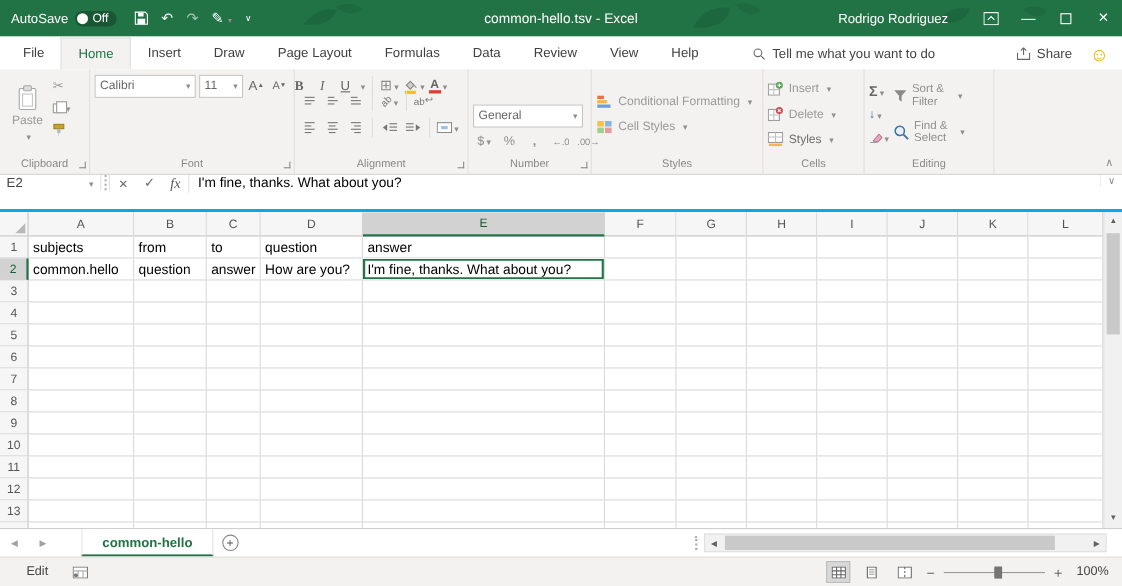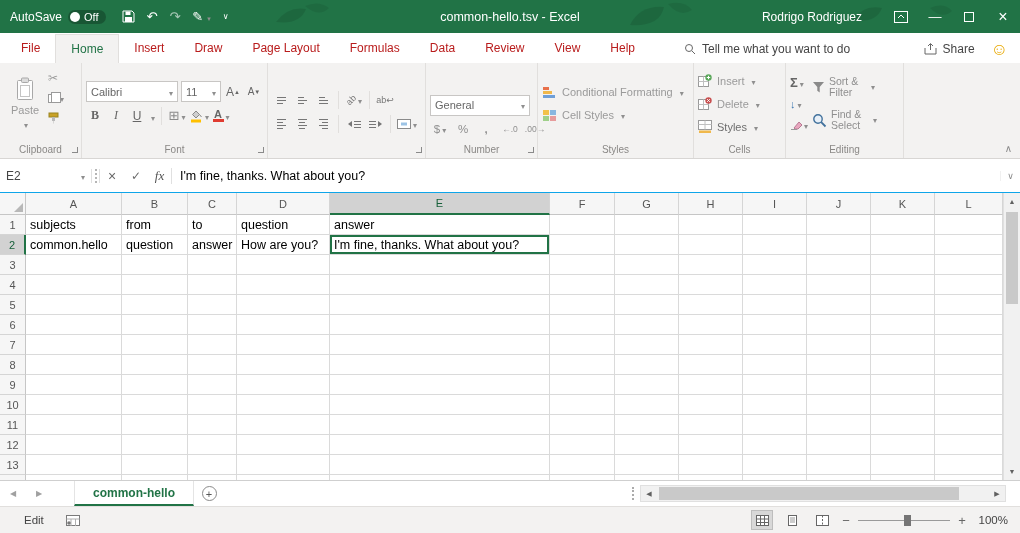--- a/index.html
+++ b/index.html
@@ -18,21 +18,21 @@
   .qat-btn .dd::after{font-size:7px}
   .dim{opacity:.6}
   .tb-title{position:absolute;left:50%;transform:translateX(-50%);font-size:12.5px;white-space:nowrap;z-index:1}
   .tb-right{margin-left:auto;display:flex;align-items:center;z-index:1}
   .tb-user{font-size:12px;margin-right:22px}
   .winbtn{width:34px;height:33px;display:inline-flex;align-items:center;justify-content:center;font-size:13px}
   .maxbox{width:10px;height:10px;border:1px solid #fff;display:inline-block}
 
   
   .tabrow{height:30px;background:#fff;display:flex;align-items:flex-end;flex:none;padding-left:6px}
-  .rtab{padding:0 15px;line-height:28px;font-size:12px;color:#b91c1c;white-space:nowrap}
+  .rtab{padding:0 15px;line-height:28px;font-size:12px;color:#404040;white-space:nowrap}
   .rtab.active{color:#217346;background:#f3f2f1;border:1px solid #e1dfdd;border-bottom:none}
   .tellme{display:flex;align-items:center;gap:6px;font-size:12px;color:#444;margin-left:34px;line-height:28px}
   .share{display:flex;align-items:center;gap:6px;font-size:12px;color:#444;margin-left:auto;margin-right:16px;line-height:28px}
   .smiley{font-size:17px;color:#e8a800;margin-right:12px;line-height:26px}
 
   
   .ribbon{height:96px;background:#f3f2f1;border-bottom:1px solid #d8d6d4;display:flex;flex:none;position:relative}
   .rgroup{display:flex;flex-direction:column;border-right:1px solid #e1dfdd;padding:3px 4px 0;position:relative}
   .rg-body{flex:1;display:flex}
   .rg-label{height:17px;font-size:10px;color:#8a8886;display:flex;align-items:center;justify-content:center}
@@ -73,21 +73,21 @@
   .stack-btn{display:flex;align-items:center;gap:5px;font-size:11px;color:#9a9a9a;height:20px;white-space:nowrap}
   
   .ed-left{display:flex;flex-direction:column;justify-content:center;gap:3px;margin-right:4px}
   .ed-sm{display:flex;align-items:center;height:18px;font-size:13px;color:#666}
   .ed-right{display:flex;flex-direction:column;justify-content:center;gap:2px}
   .ed-big{display:flex;align-items:center;gap:4px;height:31px;font-size:10.5px;color:#8f8f8f;line-height:11px}
   .ed-big .lbl{width:36px;white-space:normal}
   .collapse-ribbon{position:absolute;right:8px;bottom:4px;font-size:10px;color:#8a8a8a}
 
   
-  .fbar{height:34px;background:#fff;border-bottom:1px solid #0ea5e9;display:flex;align-items:center;flex:none}
+  .fbar{height:34px;background:#fff;border-bottom:3px solid #0ea5e9;display:flex;align-items:flex-start;flex:none}
   .namebox{width:92px;border-right:1px solid #e0e0e0;display:flex;align-items:center;padding:0 6px;font-size:12px;color:#444}
   .namebox .dd{margin-left:auto}
   .fb-grip{width:8px;border-right:1px solid #e0e0e0;display:flex;align-items:center;justify-content:center}
   .fb-grip i{border-left:2px dotted #b5b5b5;height:14px}
   .fb-btn{width:24px;display:flex;align-items:center;justify-content:center;font-size:12px;color:#696969}
   .fb-fx{font-family:"Liberation Serif","DejaVu Serif",serif;font-style:italic;font-size:13px;color:#555;border-right:1px solid #e0e0e0}
   .fb-input{flex:1;display:flex;align-items:center;padding-left:8px;font-size:12.5px;color:#000;white-space:nowrap;overflow:hidden}
   .fb-expand{width:20px;display:flex;align-items:center;justify-content:center;color:#8a8a8a;font-size:9px;border-left:1px solid #f0f0f0}
 
   
@@ -265,21 +265,21 @@
             </span>
         </div>
       </div>
       <div class="rg-label">
           <span>Clipboard</span>
         </div>
       <i class="launcher"></i>
     </div>
 
     <div class="rgroup" style="width:186px">
-      <div class="rg-body" style="flex-direction:column;justify-content:center">
+      <div class="rg-body" style="flex-direction:row;justify-content:space-between">
         <div class="frow">
           <span class="combo" style="width:92px">
               <span>Calibri</span>
               <span class="dd"></span>
             </span>
           <span class="combo" style="width:40px">
               <span>11</span>
               <span class="dd"></span>
             </span>
           <span class="abtn">
@@ -404,20 +404,23 @@
           <span class="vsep"></span>
           <span class="abtn">
               <svg width="14" height="10" viewBox="0 0 14 10">
                 <rect x="0.5" y="0.5" width="13" height="9" fill="#fff" stroke="#8a8a8a"></rect>
                 <rect x="4" y="3.5" width="6" height="3" fill="#9cc3e5"></rect>
               </svg>
               <span class="dd"></span>
             </span>
         </div>
       </div>
+      <div class="rg-label">
+          <span>Alignment</span>
+        </div>
       <i class="launcher"></i>
     </div>
 
     <div class="rgroup" style="width:112px">
       <div class="rg-body" style="flex-direction:column;justify-content:flex-end">
         <div class="frow">
           <span class="combo" style="width:100px">
               <span>General</span>
               <span class="dd"></span>
             </span>

